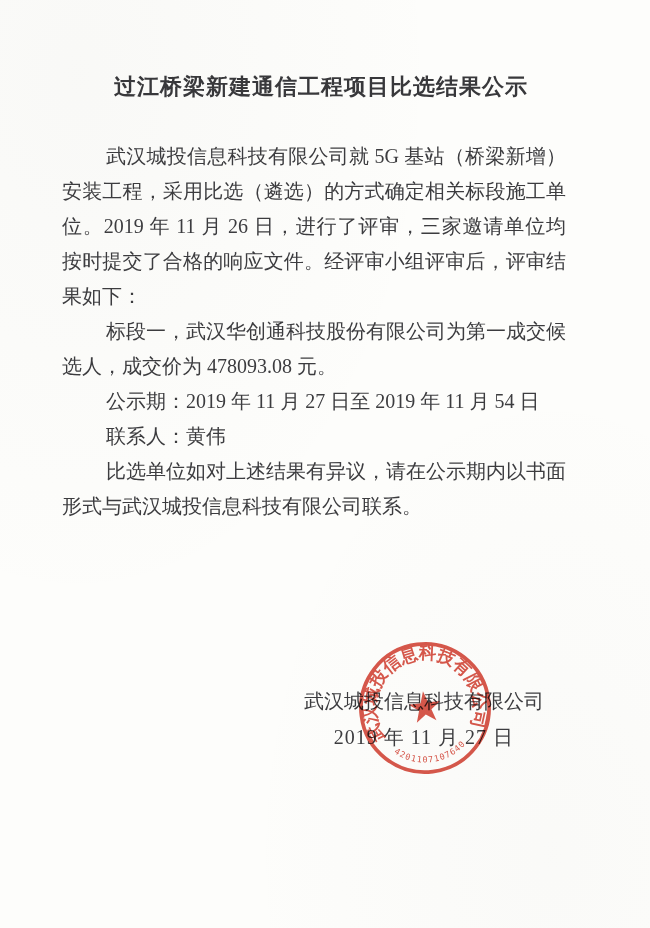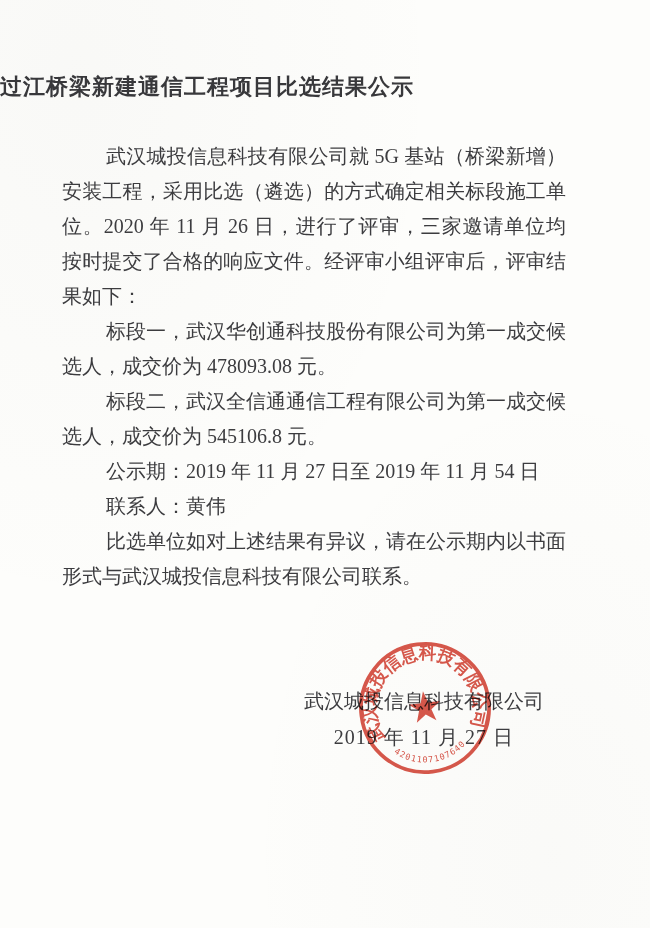--- a/index.html
+++ b/index.html
@@ -17,20 +17,21 @@
       radial-gradient(ellipse at 85% 92%, rgba(120,120,115,0.025), transparent 40%),
       #fdfdfb;
     overflow:hidden;
     color:#3c3c3f;
   }
   .title{
     position:absolute;
     top:72px;
     left:0; right:8px;
     margin:0;
+    text-align:center;
     font-family:"Liberation Sans","DejaVu Sans",sans-serif;
     font-size:22px;
     font-weight:bold;
     letter-spacing:1px;
     color:#38383b;
   }
   .body-text{
     position:absolute;
     top:139px;
     left:62px;
@@ -83,23 +84,22 @@
   }
 </style>
 </head>
 <body>
 
 <div class="page">
 
   <h1 class="title">过江桥梁新建通信工程项目比选结果公示</h1>
 
   <div class="body-text">
-    <p>武汉城投信息科技有限公司就 5G 基站（桥梁新增）安装工程，采用比选（遴选）的方式确定相关标段施工单位。2020 年 11 月 26 日，进行了评审，三家邀请单位均按时提交了合格的响应文件。经评审小组评审后，评审结果如下：</p>
+    <p>武汉城投信息科技有限公司就 5G 基站（桥梁新增）安装工程，采用比选（遴选）的方式确定相关标段施工单位。2019 年 11 月 26 日，进行了评审，三家邀请单位均按时提交了合格的响应文件。经评审小组评审后，评审结果如下：</p>
     <p>标段一，武汉华创通科技股份有限公司为第一成交候选人，成交价为 478093.08 元。</p>
-    <p>标段二，武汉全信通通信工程有限公司为第一成交候选人，成交价为 545106.8 元。</p>
     <p>公示期：2019 年 11 月 27 日至 2019 年 11 月 54 日</p>
     <p>联系人：黄伟</p>
     <p>比选单位如对上述结果有异议，请在公示期内以书面形式与武汉城投信息科技有限公司联系。</p>
   </div>
 
   <div class="signature">
     <div class="sig-company">武汉城投信息科技有限公司</div>
     <div class="sig-date">2019 年 11 月 27 日</div>
   </div>
 

